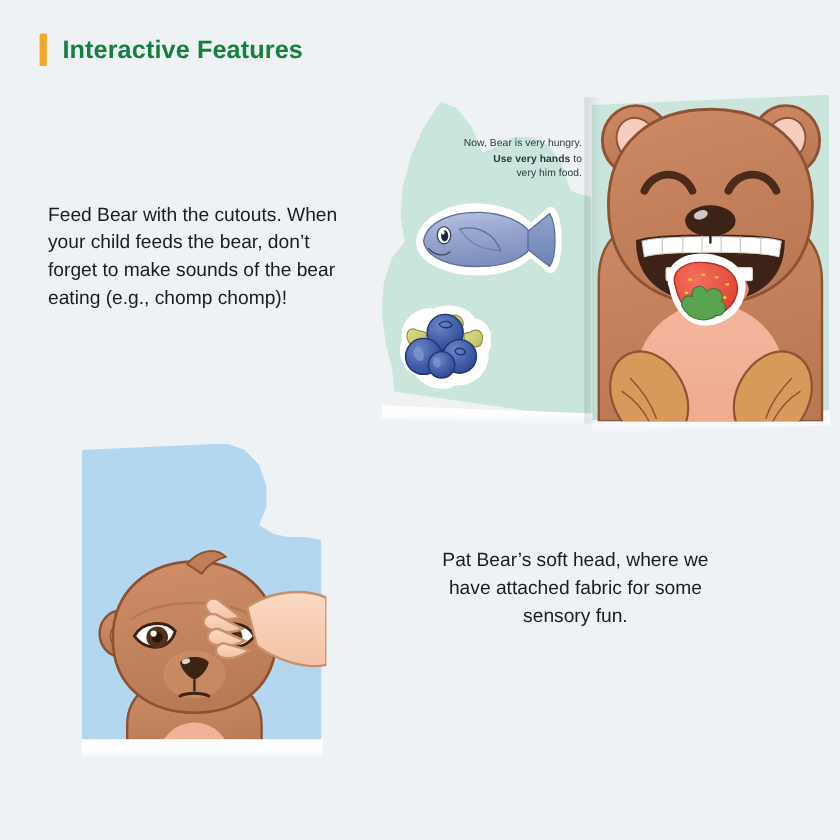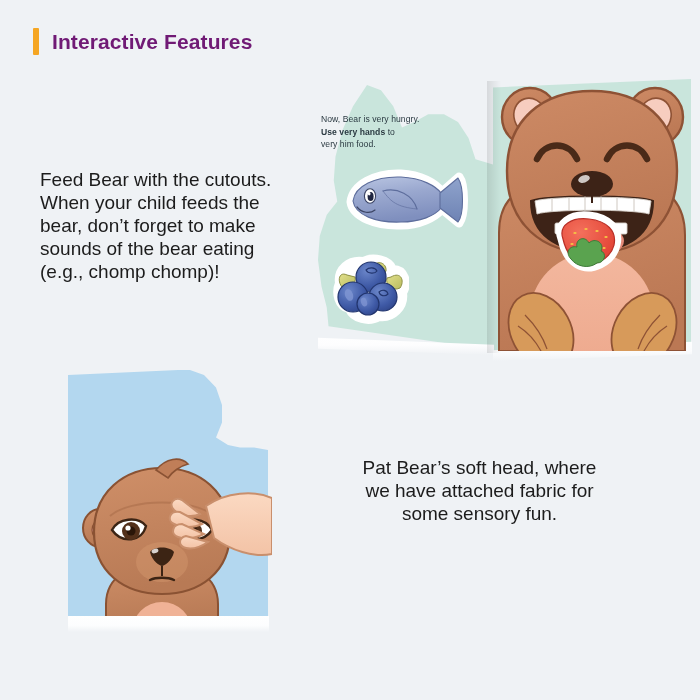--- a/index.html
+++ b/index.html
@@ -7,24 +7,24 @@
     width:700px;height:700px;overflow:hidden;position:relative;
     background:#eff2f5;
     font-family:"Liberation Sans", sans-serif;
     -webkit-font-smoothing:antialiased;
   }
   .page{position:absolute;inset:0;}
 
   
   .header{position:absolute;left:33px;top:28px;display:flex;align-items:center;}
   .accent-bar{width:6px;height:27px;background:#f5a623;border-radius:1px;margin-right:13px;}
-  .title{font-size:21px;font-weight:bold;color:#701a75;letter-spacing:.1px;line-height:27px;}
-
-  
-  .para{position:absolute;color:#1c1c1c;font-size:19px;line-height:23px;}
+  .title{font-size:21px;font-weight:bold;color:#15803d;letter-spacing:.1px;line-height:27px;}
+
+  
+  .para{position:absolute;color:#1c1c1c;font-size:16px;line-height:23px;}
   #para-left{left:40px;top:168px;width:260px;}
   #para-right{left:357px;top:456px;width:245px;text-align:center;}
 
   
   #figure-hungry{position:absolute;left:305px;top:75px;width:395px;height:285px;}
 
   
   #fig1-left-page{
     position:absolute;left:13px;top:10px;width:175px;height:265px;
     background:#c9e5dc;
@@ -55,21 +55,21 @@
     clip-path:polygon(0% 55%,100% 20%,100% 72%,0% 100%);
   }
   
   #fig1-spine{
     position:absolute;left:182px;top:6px;width:14px;height:272px;
     background:linear-gradient(to right,rgba(0,0,0,.10),rgba(255,255,255,0));
   }
 
   
   #fig1-caption{
-    position:absolute;left:16px;top:38px;width:150px;text-align:left;
+    position:absolute;left:30px;top:38px;width:150px;text-align:right;
     font-size:8.6px;line-height:12.5px;color:#2b3a42;letter-spacing:.05px;
   }
   #fig1-caption b{font-weight:bold;}
 
   
   #fish{position:absolute;left:38px;top:90px;width:128px;height:68px;}
   
   #blueberries{position:absolute;left:28px;top:178px;width:76px;height:72px;}
 
   

